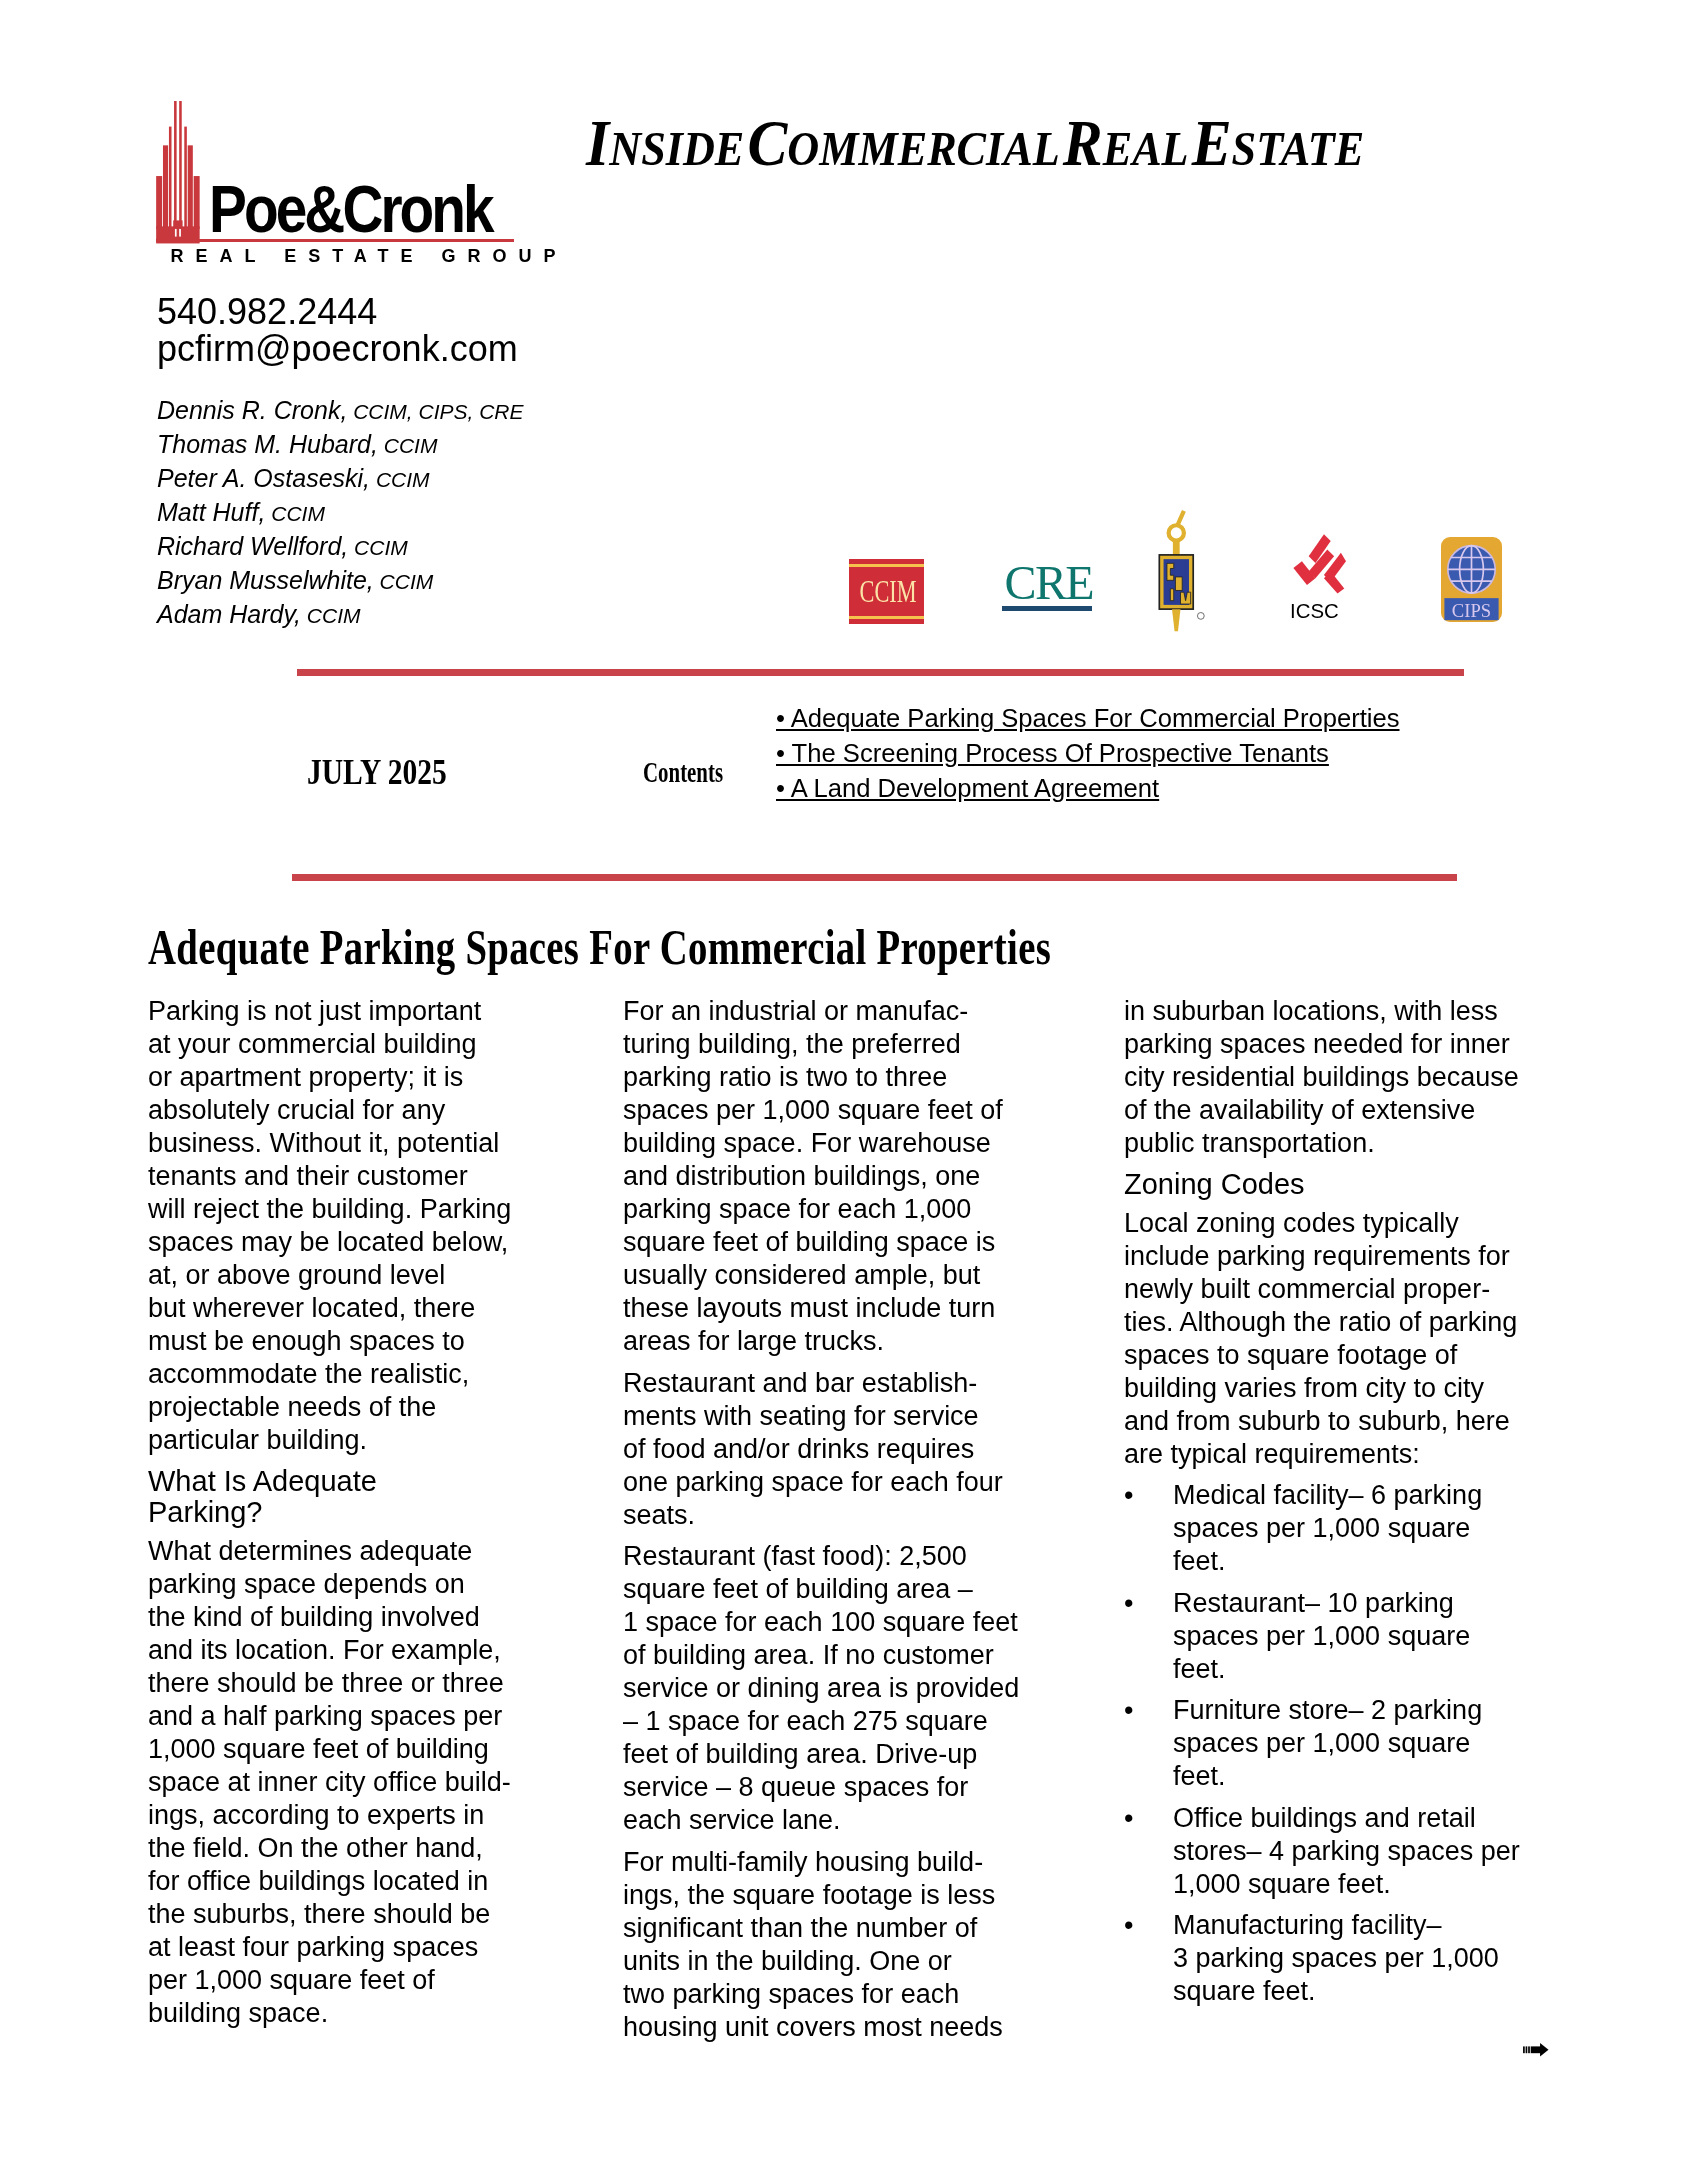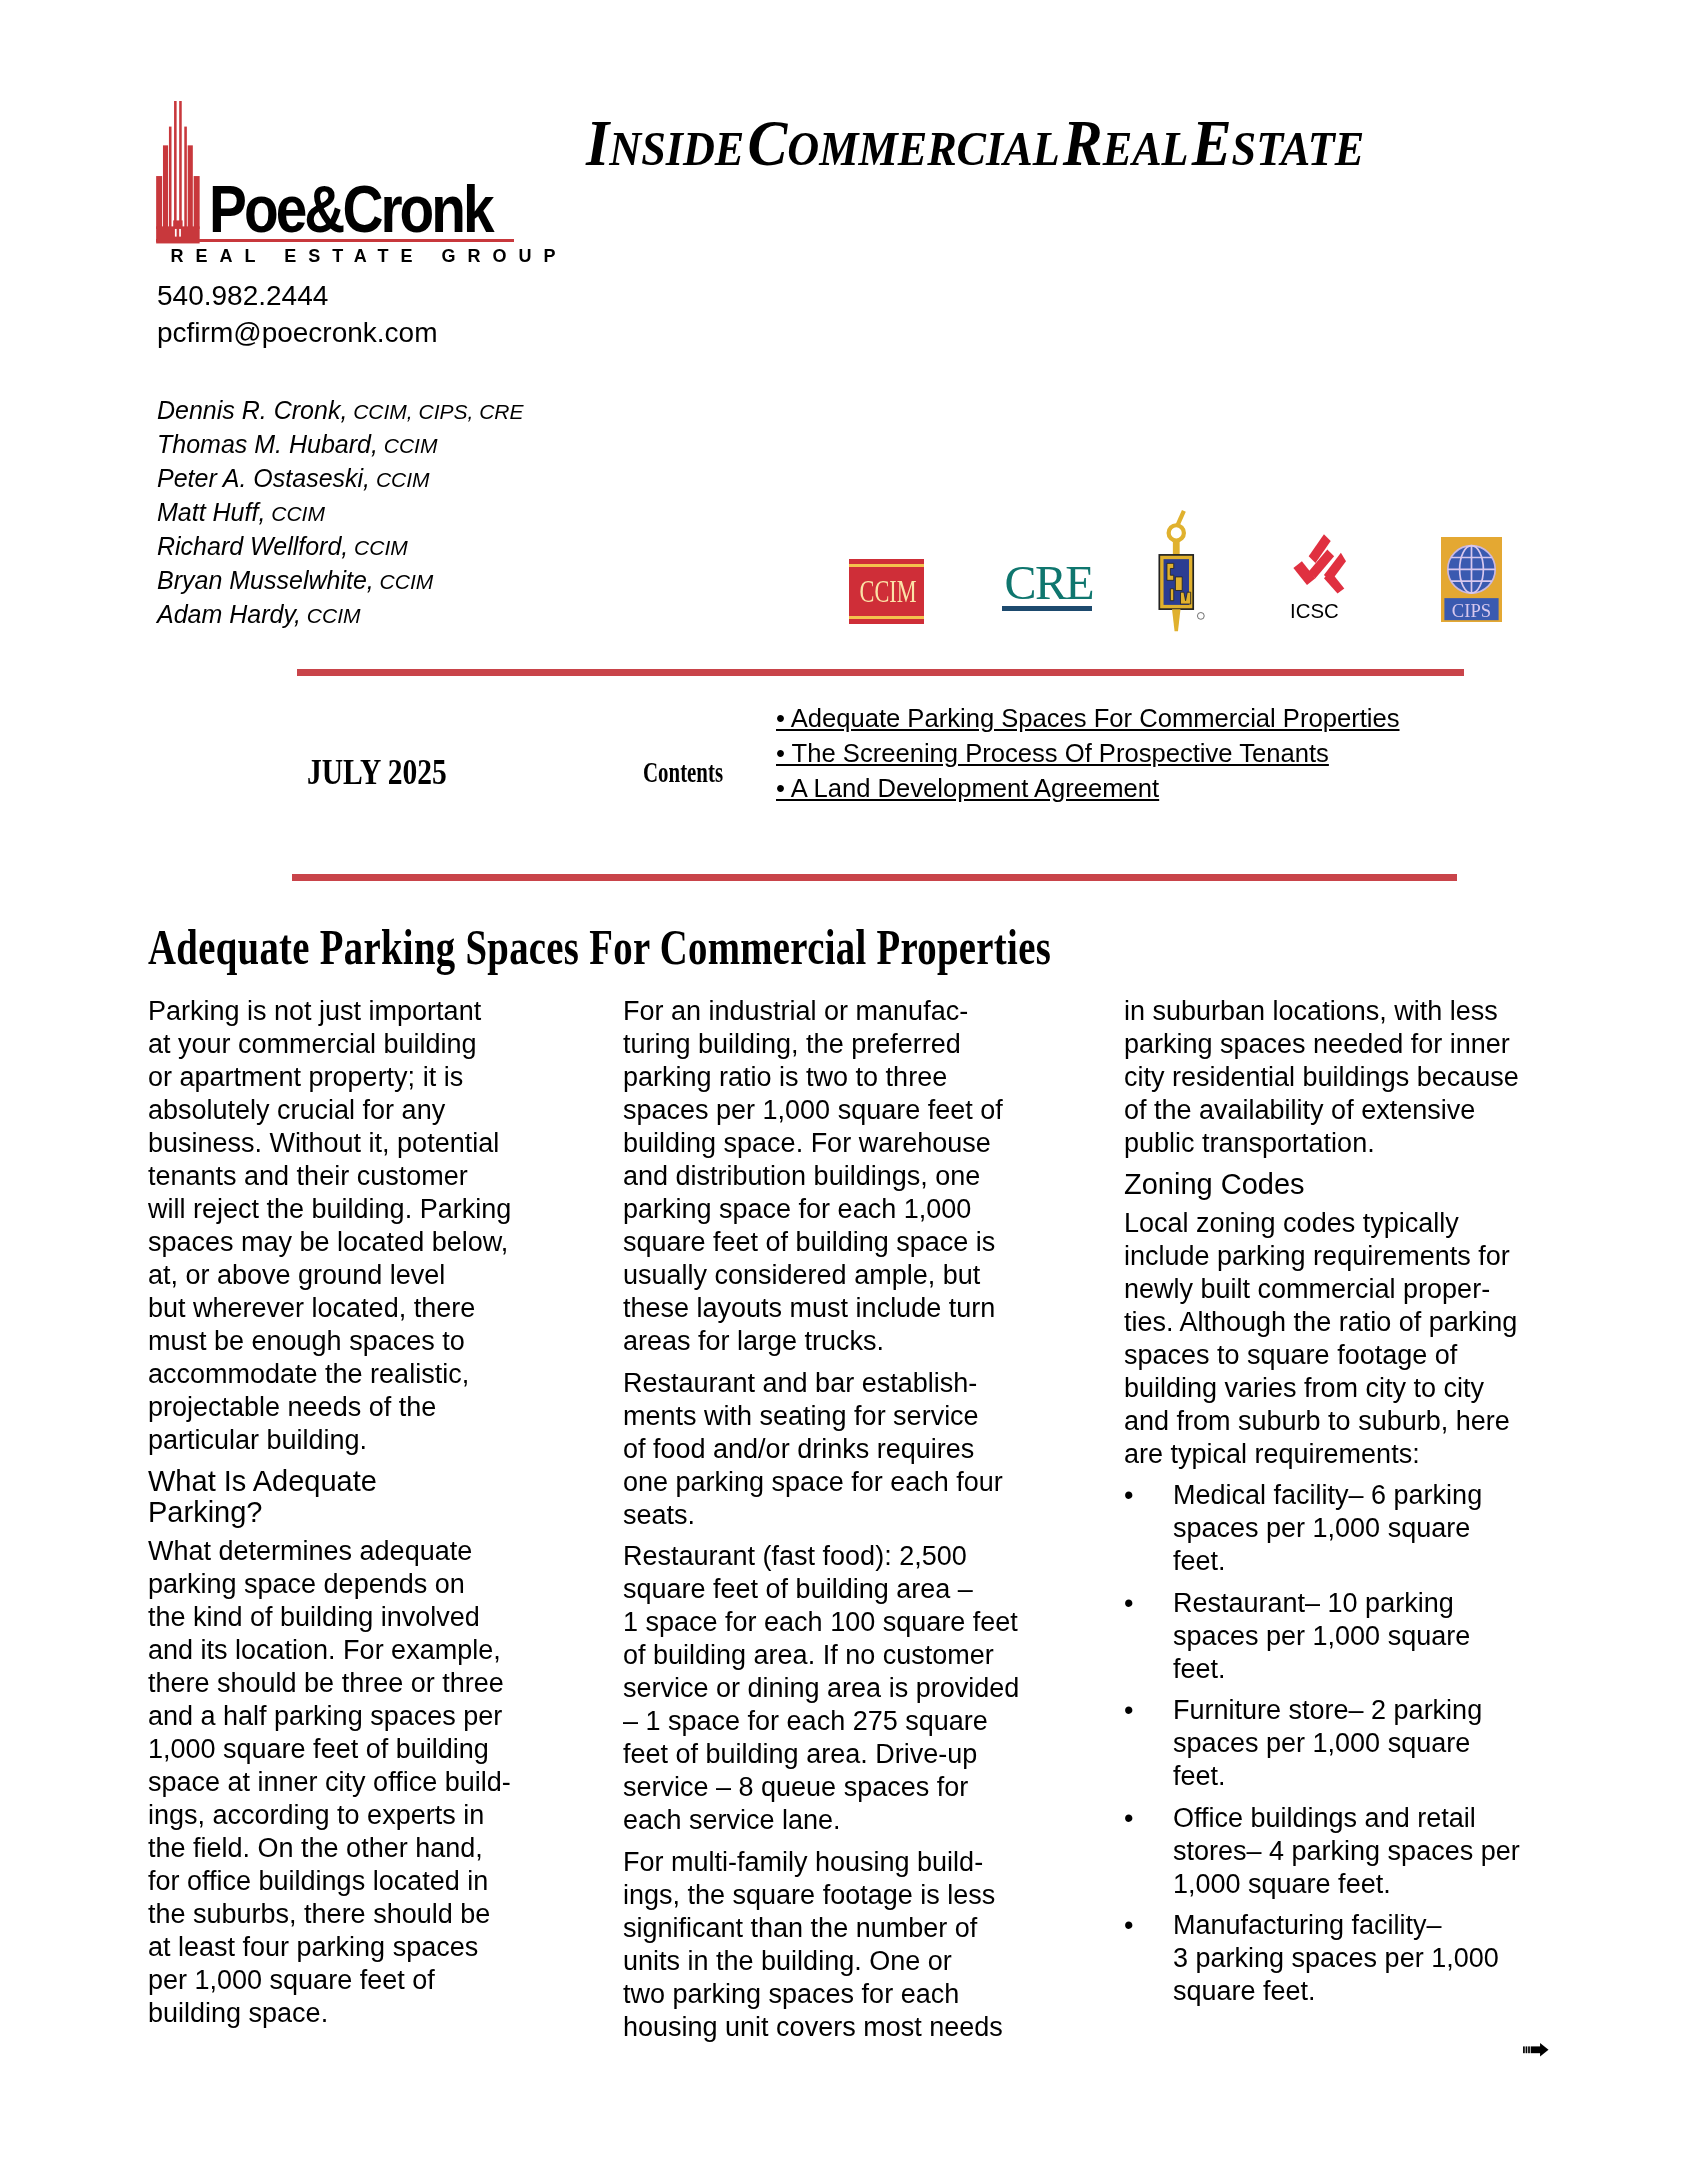--- a/index.html
+++ b/index.html
@@ -11,35 +11,35 @@
   .logo-name { position: absolute; left: 53px; top: 75px; font-family: "Liberation Sans Narrow", "Liberation Sans", sans-serif; font-weight: bold; font-size: 66px; letter-spacing: -3.4px; line-height: 1; transform: scaleX(0.86); transform-origin: left top; white-space: nowrap; }
   .logo-rule { position: absolute; left: 0; top: 138px; width: 358px; height: 2.6px; background: #c8383c; }
   .logo-sub { position: absolute; left: 14.5px; top: 145px; font-size: 18px; font-weight: bold; letter-spacing: 12px; white-space: nowrap; }
 
   
   .masthead { position: absolute; left: 586px; top: 106px; font-family: "Liberation Serif", serif; font-weight: bold; font-style: italic; white-space: nowrap; transform: scaleX(0.92); transform-origin: left top; }
   .masthead .cap { font-size: 65px; }
   .masthead .sc { font-size: 48px; }
 
   
-  .contact { position: absolute; left: 157px; top: 277px; font-size: 28px; line-height: 37px; }
+  .contact { position: absolute; left: 157px; top: 293px; font-size: 36px; line-height: 37px; }
   .staff { position: absolute; left: 157px; top: 394px; font-size: 25px; line-height: 33px; font-style: italic; }
   .staff .cred { font-size: 21px; }
 
   
   .affil { position: absolute; }
   .ccim-logo { left: 849px; top: 559px; width: 75px; height: 65px; background: #cf2e38; }
   .ccim-logo .bar { position: absolute; left: 0; width: 100%; height: 2.6px; background: #f4c24d; }
   .ccim-logo .txt { position: absolute; left: 0; width: 100%; top: 14.5px; text-align: center; font-family: "Liberation Serif", serif; font-size: 31px; color: #fbe3a8; transform: scaleX(0.72); }
   .cre-logo { left: 1002px; top: 555px; width: 92px; height: 60px; }
   .cre-logo .txt { position: absolute; left: 2.6px; top: 0; font-family: "Liberation Serif", serif; font-size: 48px; color: #0f766e; letter-spacing: -1.7px; }
   .cre-logo .under { position: absolute; left: 0; top: 51px; width: 90px; height: 5.1px; background: #1d4a6e; }
   .icsc-logo { left: 1290px; top: 534px; width: 56px; height: 94px; }
   .icsc-logo .txt { position: absolute; left: 0; top: 66px; font-weight: normal; font-size: 20.4px; }
-  .cips-logo { left: 1441px; top: 537px; width: 61px; height: 85px; background: #e4a832; }
+  .cips-logo { left: 1441px; top: 537px; width: 61px; height: 85px; background: #e4a832; border-radius: 9px; }
 
   
   .rule { position: absolute; height: 6.8px; background: #c9444a; }
   .rule-top { left: 297px; top: 669px; width: 1167px; }
   .rule-bottom { left: 292px; top: 874px; width: 1165px; }
 
   
   .issue-date { position: absolute; left: 307px; top: 751px; font-family: "Liberation Serif", serif; font-weight: bold; font-size: 36px; transform: scaleX(0.82); transform-origin: left top; white-space: nowrap; }
   .contents-label { position: absolute; left: 643px; top: 756px; font-family: "Liberation Serif", serif; font-weight: bold; font-size: 29px; transform: scaleX(0.72); transform-origin: left top; }
   .toc { position: absolute; left: 776px; top: 701px; font-size: 25.6px; line-height: 35px; }

